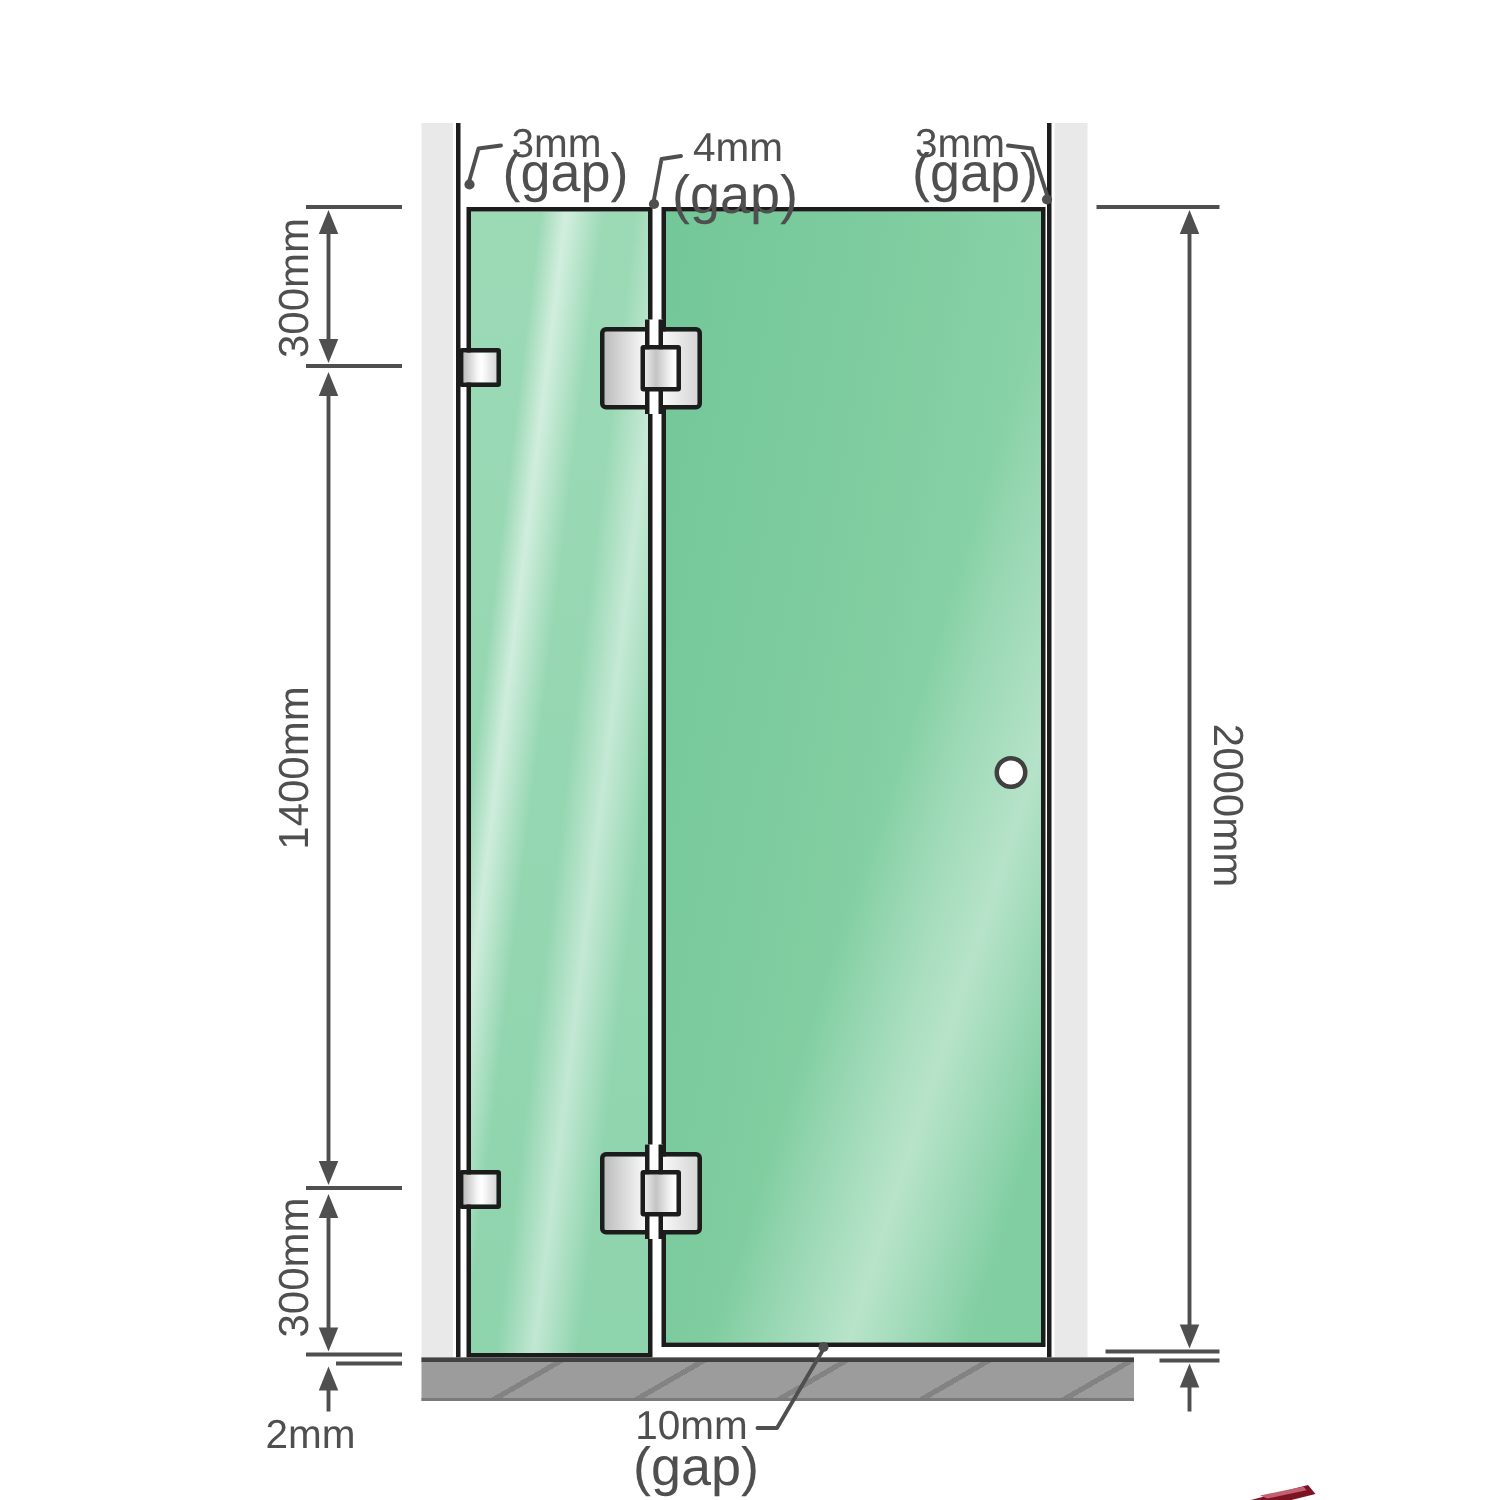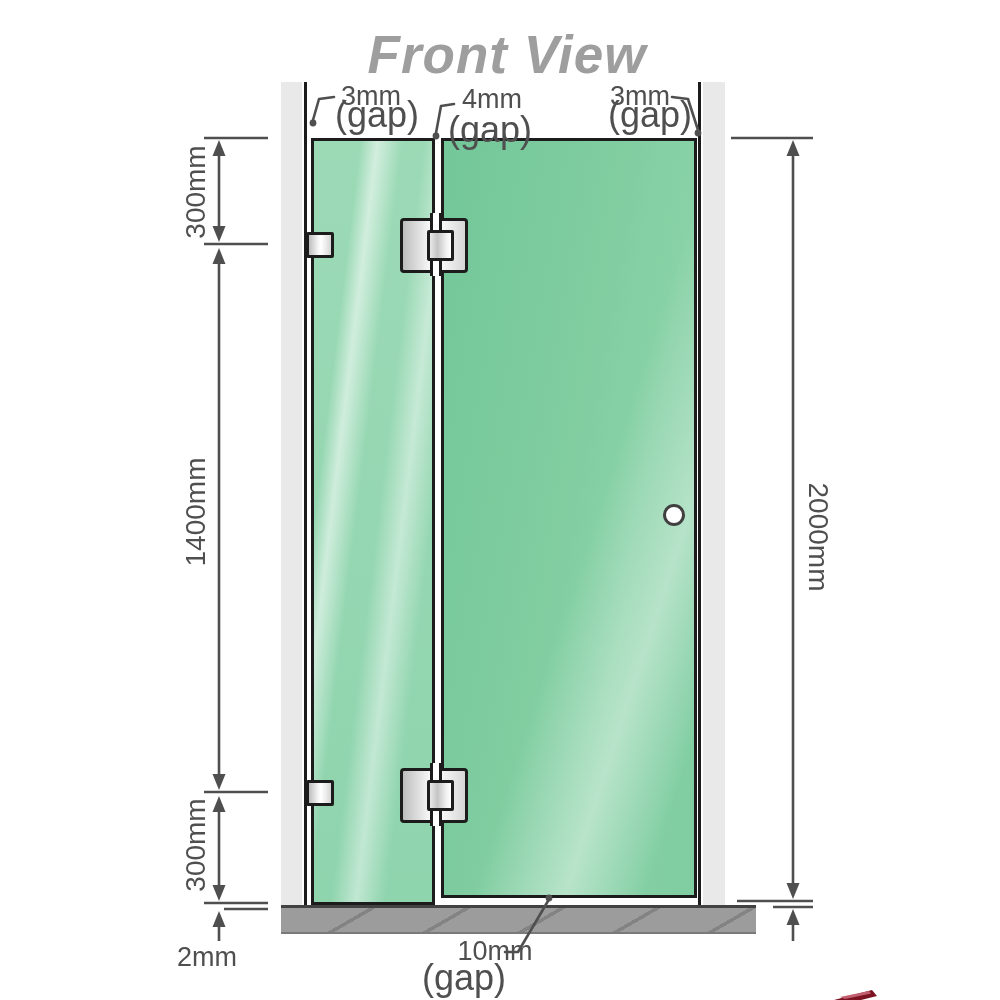--- a/index.html
+++ b/index.html
@@ -63,21 +63,20 @@
   .fs-dim{font-size:28px;}
   svg.overlay{position:absolute;left:0;top:0;pointer-events:none;}
   .dim-stroke{stroke:var(--line_color,#4f4f4f);}
   .dim-fill{fill:var(--line_color,#4f4f4f);}
 </style>
 </head>
 <body>
 
 <div class="stage">
 
-  <div class="title">Front View</div>
 
   <div class="wall" style="left:281px;top:82px;width:21px;height:823px;"></div>
   <div class="wall" style="left:703px;top:82px;width:22px;height:823px;"></div>
   <div class="wall-line" style="left:304px;top:82px;height:823px;"></div>
   <div class="wall-line" style="left:698px;top:82px;height:823px;"></div>
 
   <div class="glass fixed-glass" style="left:311px;top:138px;width:124px;height:767px;"></div>
   <div class="glass door-glass" style="left:441px;top:138px;width:256px;height:760px;"></div>
 
   <div class="floor" style="left:281px;top:905px;width:475px;height:29px;"></div>
@@ -143,16 +142,16 @@
   <div class="lbl fs-val" style="left:640px;top:96px;">3mm</div>
   <div class="lbl fs-note" style="left:650px;top:115px;">(gap)</div>
 
   <div class="lbl lbl-rot-ccw fs-dim" style="left:196px;top:192px;">300mm</div>
   <div class="lbl lbl-rot-ccw fs-dim" style="left:196px;top:512px;">1400mm</div>
   <div class="lbl lbl-rot-ccw fs-dim" style="left:196px;top:845px;">300mm</div>
 
   <div class="lbl lbl-rot-cw fs-dim" style="left:818px;top:537px;">2000mm</div>
 
   <div class="lbl fs-val" style="left:207px;top:957px;">2mm</div>
-  <div class="lbl fs-val" style="left:461px;top:951px;margin-left:34px;">10mm</div>
+  <div class="lbl fs-val" style="left:461px;top:951px;">10mm</div>
   <div class="lbl fs-note" style="left:464px;top:978px;">(gap)</div>
 
 </div>
 
 </body></html>

